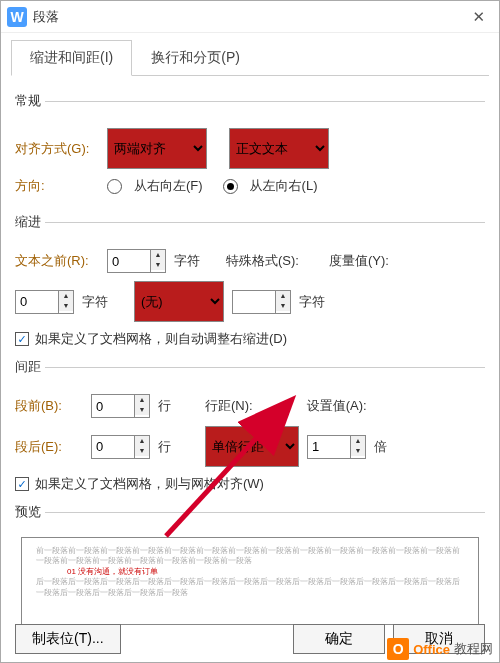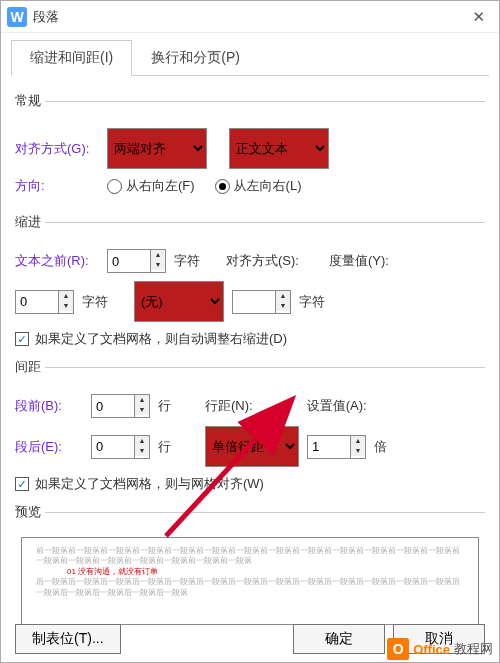--- a/index.html
+++ b/index.html
@@ -9,29 +9,29 @@
   .app-icon { width: 20px; height: 20px; background: #4a9eff; border-radius: 3px; color: #fff; font-size: 14px; font-weight: bold; display: flex; align-items: center; justify-content: center; margin-right: 6px; }
   .title { font-size: 13px; color: #333; flex: 1; }
   .close-btn { font-size: 15px; color: #555; padding: 0 8px; cursor: pointer; }
   .tabs { display: flex; margin: 6px 10px 0 10px; border-bottom: 1px solid #ccc; }
   .tab { padding: 8px 18px; font-size: 14px; color: #444; border: 1px solid transparent; border-bottom: none; position: relative; top: 1px; cursor: pointer; }
   .tab.active { border-color: #ccc; background: #fff; border-bottom: 1px solid #fff; }
   .pane { padding: 10px 14px; font-size: 13px; color: #333; }
   fieldset { border: none; border-top: 1px solid #ccc; margin: 6px 0 10px 0; padding: 10px 0 0 0; }
   legend { font-size: 13px; padding: 0 4px 0 0; color: #333; }
   .row { display: flex; align-items: center; margin: 8px 0; gap: 8px; }
-  label.lbl { min-width: 84px; font-size: 13px; color: #6d28d9; }
+  label.lbl { min-width: 84px; font-size: 13px; color: #a16207; }
   select.combo { border: 1px solid #888; height: 41px; font-size: 13px; background: #b91c1c; padding: 0 2px; }
   .spin { display: inline-flex; border: 1px solid #888; height: 24px; background: #fff; }
   .spin input { border: none; width: 42px; padding: 0 4px; font-size: 13px; outline: none; }
   .spin .arrows { display: flex; flex-direction: column; border-left: 1px solid #888; }
   .spin .arrows span { font-size: 7px; line-height: 10px; text-align: center; width: 14px; cursor: pointer; color: #333; background: #f0f0f0; }
   .unit { font-size: 13px; }
   .radio-group { display: flex; gap: 20px; align-items: center; }
-  .radio-item { display: flex; align-items: center; gap: 4px; cursor: pointer; }
+  .radio-item { display: flex; align-items: center; gap: 12px; cursor: pointer; }
   .radio-circle { width: 15px; height: 15px; border: 1px solid #555; border-radius: 50%; display: flex; align-items: center; justify-content: center; }
   .radio-circle.checked::after { content: ""; width: 7px; height: 7px; background: #000; border-radius: 50%; }
   .check-item { display: flex; align-items: center; gap: 6px; cursor: pointer; margin-top: 6px; }
   .check-box { width: 14px; height: 14px; border: 1px solid #555; display: flex; align-items: center; justify-content: center; font-size: 11px; color: #0066cc; }
   .preview-box { border: 1px solid #888; height: 88px; margin: 6px 6px 0 6px; padding: 8px 14px; font-size: 8px; color: #aaa; line-height: 1.3; overflow: hidden; }
   .preview-box .red-line { color: #c00; margin-left: 31px; }
   .buttons { position: absolute; bottom: 8px; left: 0; right: 0; display: flex; padding: 0 14px; gap: 8px; align-items: center; }
   .btn { border: 1px solid #737373; background: #f5f5f5; height: 30px; padding: 0 16px; font-size: 14px; cursor: pointer; }
   .btn.group { margin-right: auto; }
   
@@ -91,21 +91,21 @@
         <label class="lbl">文本之前(R):</label>
         <div class="spin">
             <input value="0" style="">
             <div class="arrows">
               <span>▲</span>
               <span>▼</span>
             </div>
           </div>
         <span class="unit">字符</span>
         <div class="gap"></div>
-        <label style="min-width:auto">对齐方式(S):</label>
+        <label style="min-width:auto">特殊格式(S):</label>
         <div style="width:14px"></div>
         <label style="min-width:auto">度量值(Y):</label>
       </div>
       <div class="row">
         <div class="spin">
             <input value="0" style="">
             <div class="arrows">
               <span>▲</span>
               <span>▼</span>
             </div>

